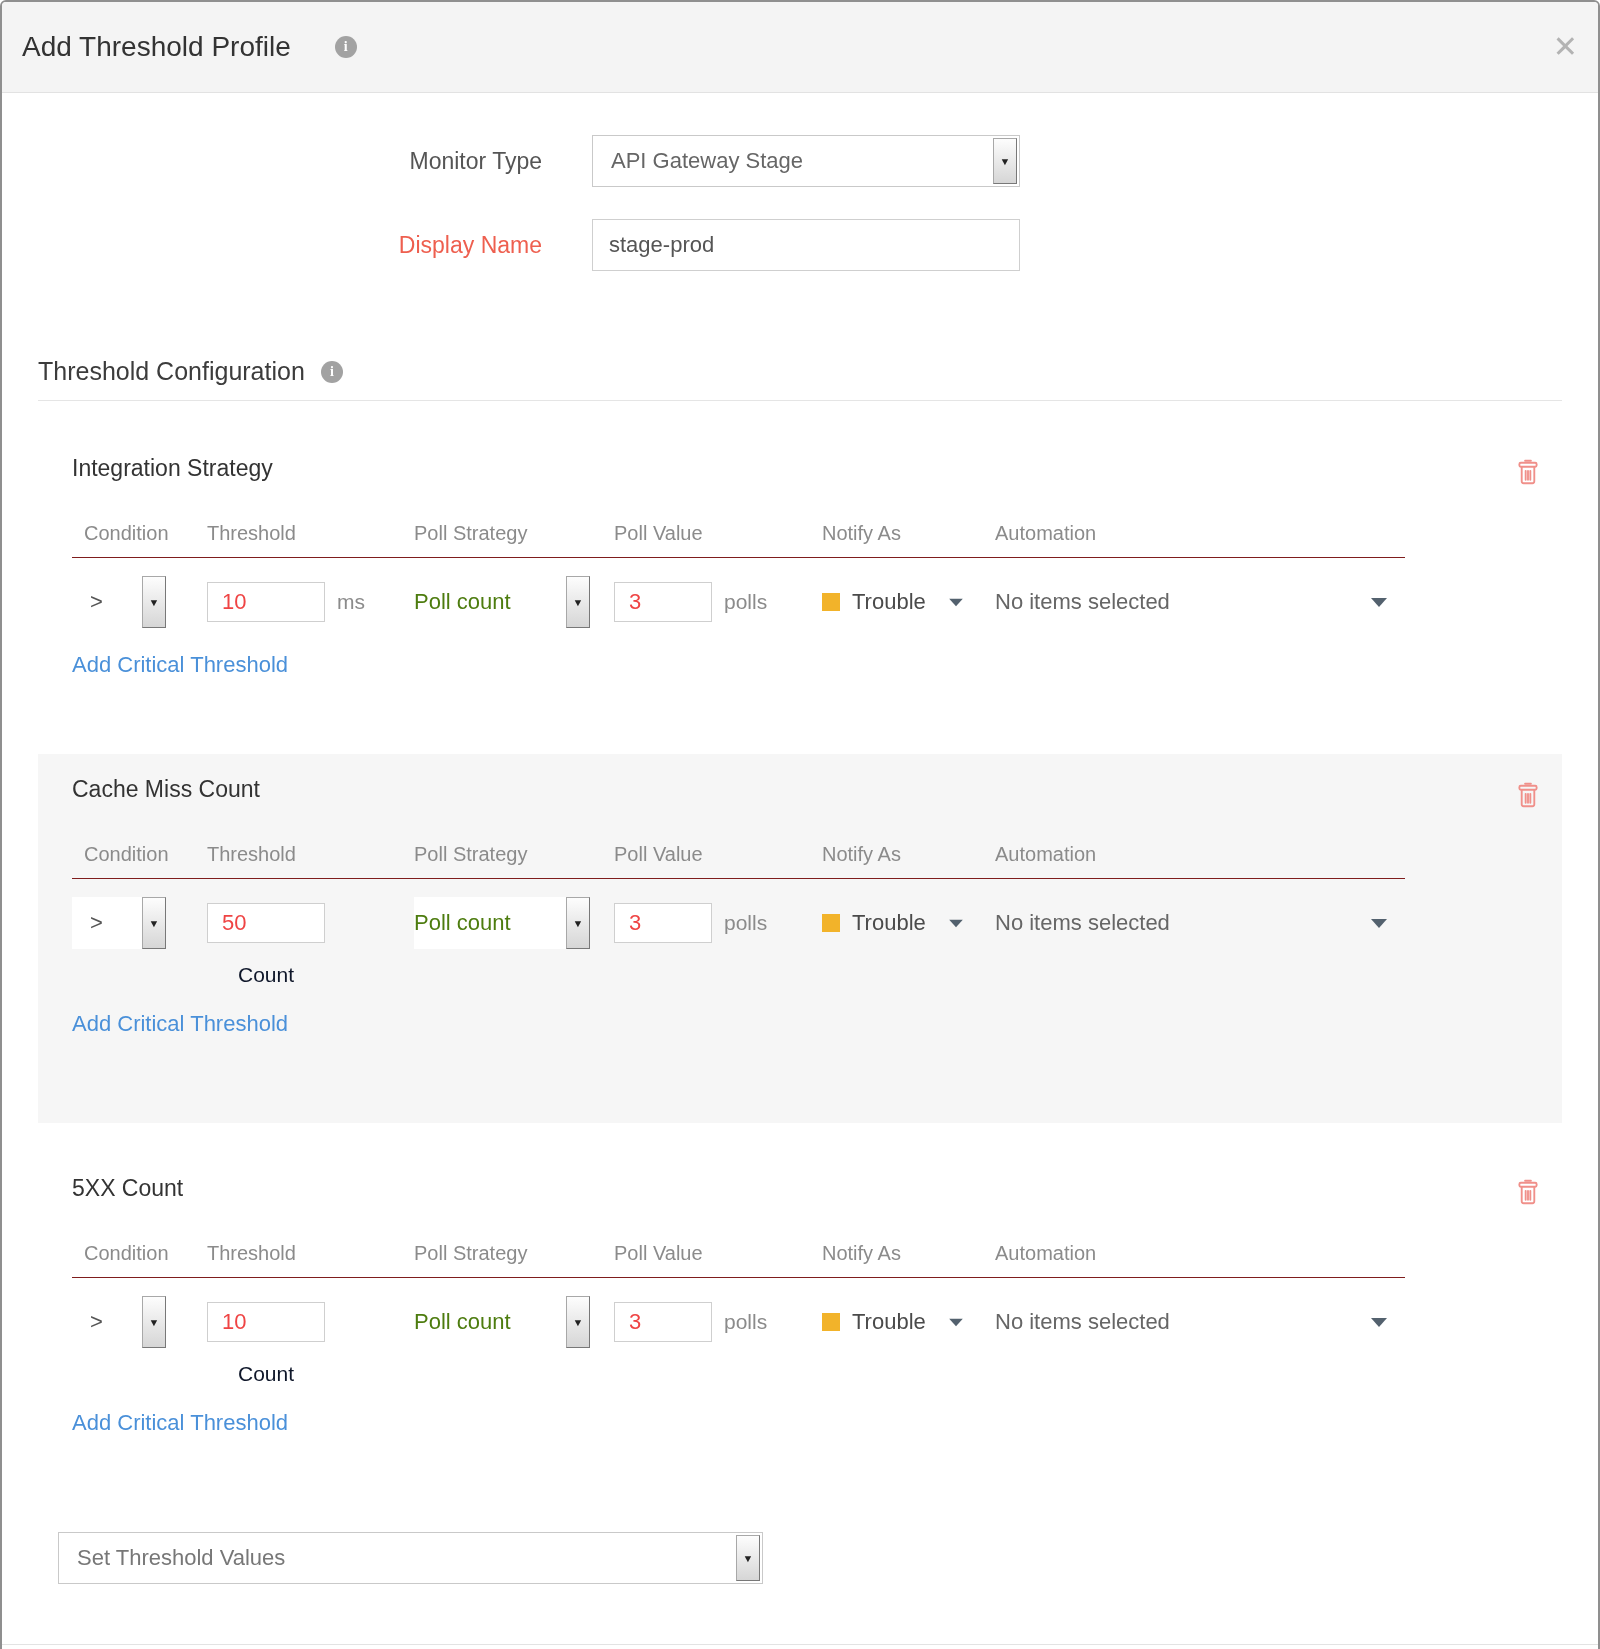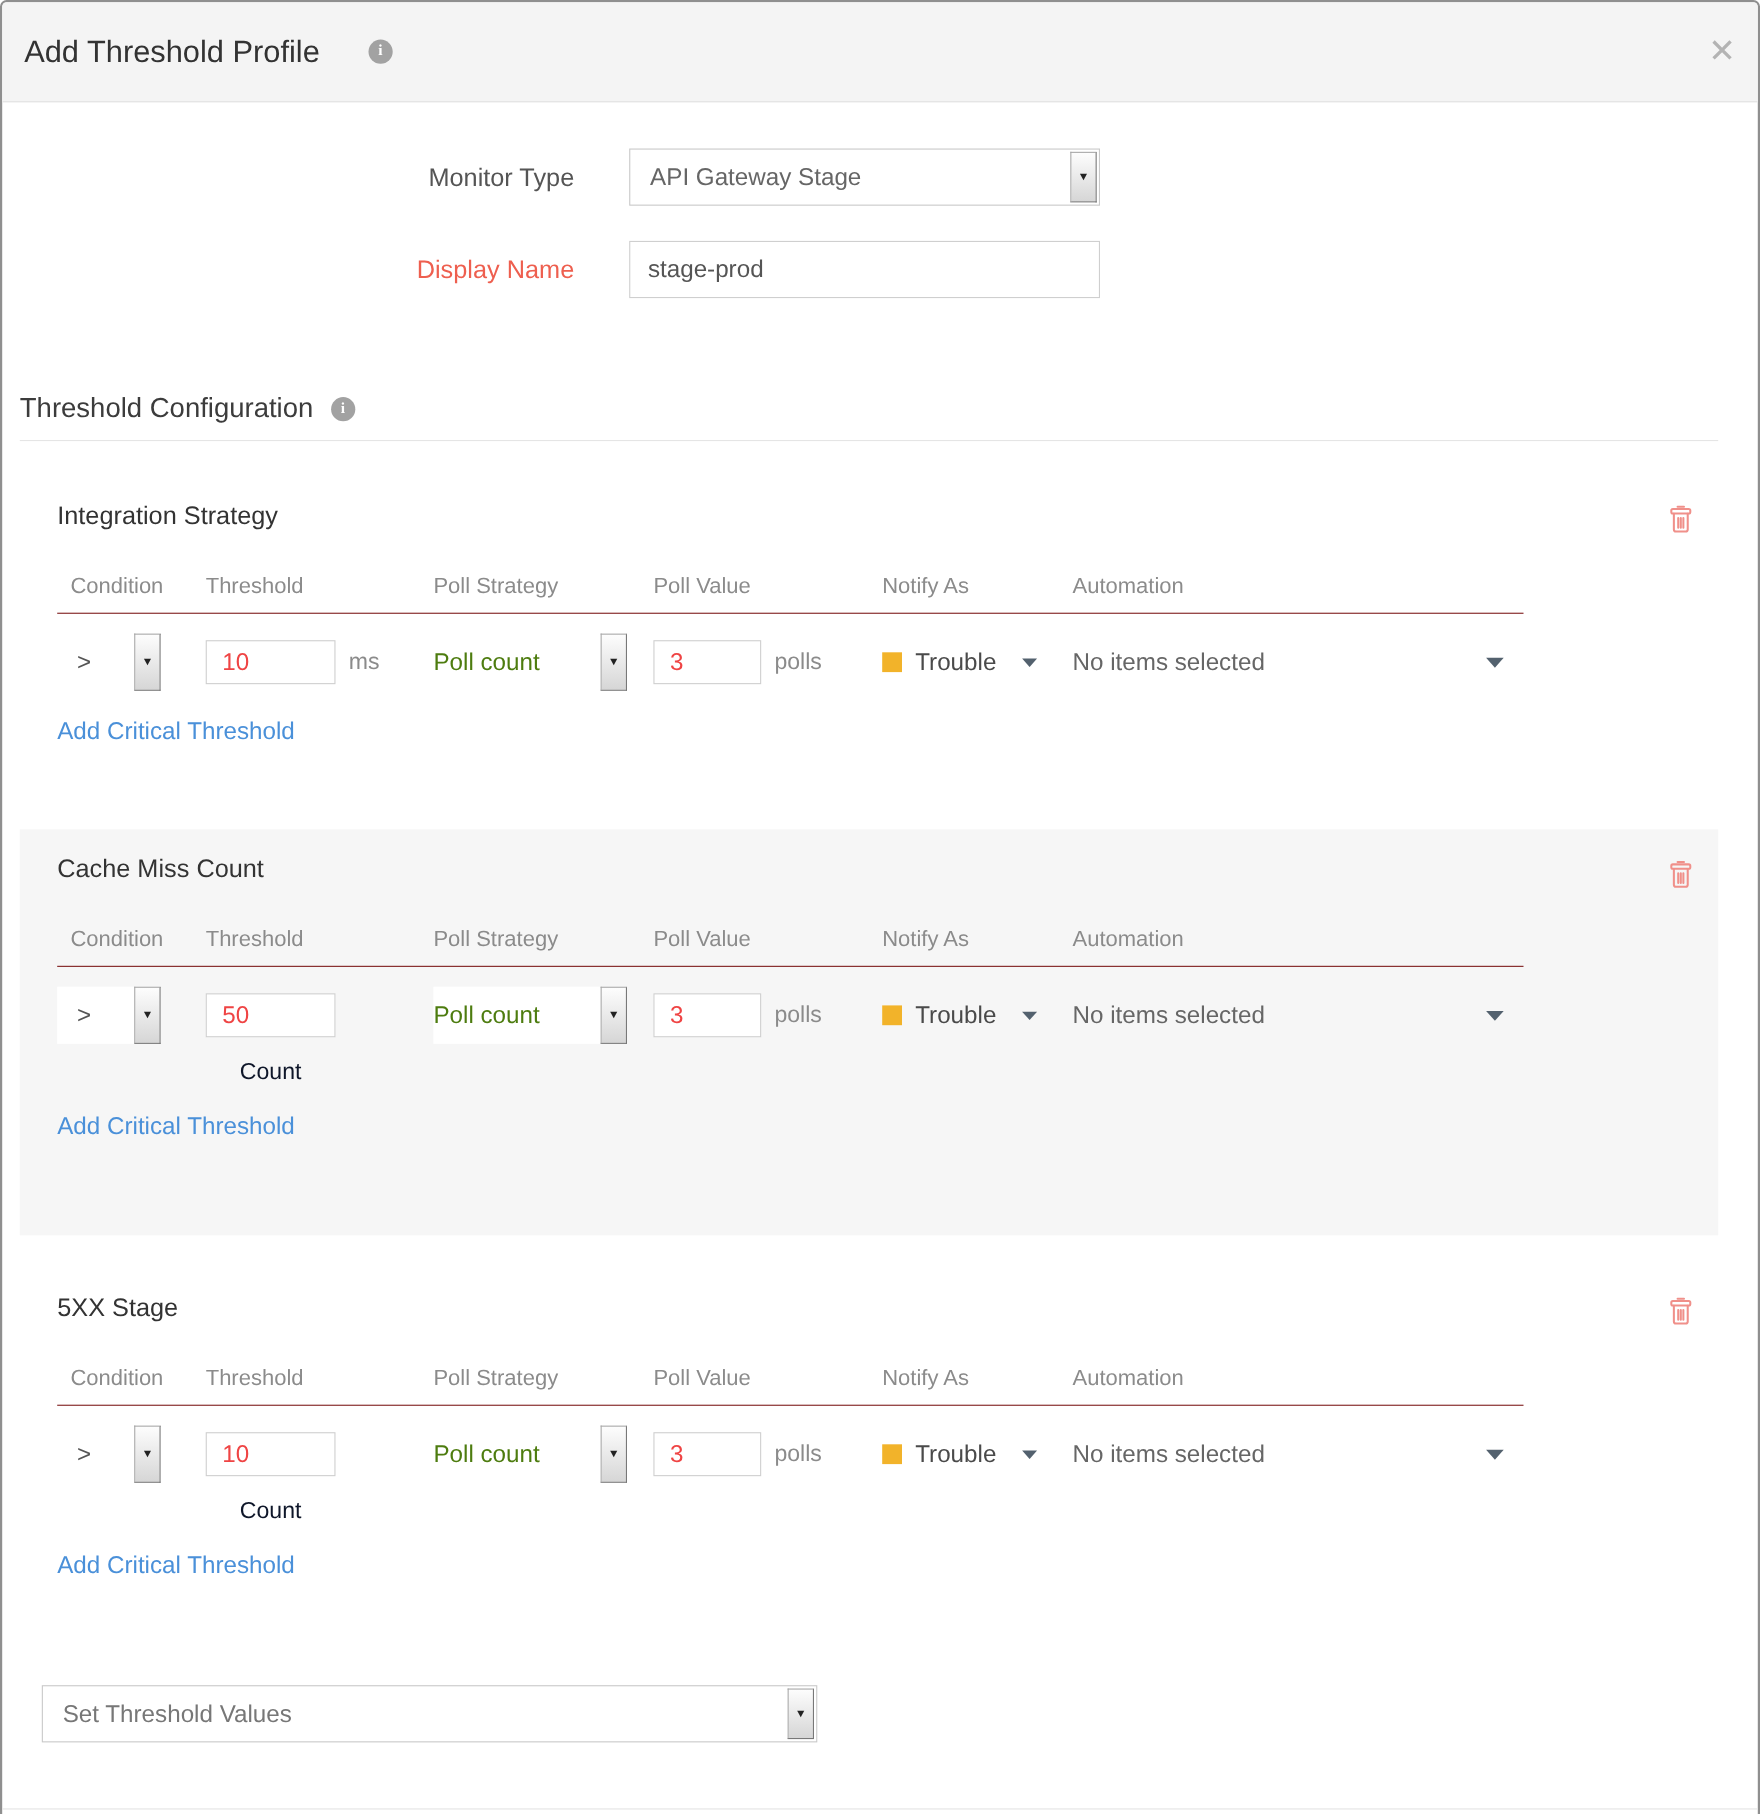--- a/index.html
+++ b/index.html
@@ -37,21 +37,21 @@
     background: #a2a2a2; color: #fff;
     font-size: 14px; font-weight: bold; font-family: "Liberation Serif", serif;
     margin-left: 16px;
   }
   .close-icon {
     margin-left: auto;
     font-size: 30px; color: #b3b3b3; line-height: 1;
     cursor: pointer; background: none; border: none; padding: 0;
   }
   
-  .modal-body { padding: 42px 36px 0 16px; flex: 1 0 auto; }
+  .modal-body { padding: 42px 36px 0 36px; flex: 1 0 auto; }
   .form-row { display: flex; align-items: center; margin-bottom: 32px; }
   .form-label {
     width: 554px; text-align: right; font-size: 23px; color: #555;
     padding-right: 50px;
   }
   .form-label.required { color: #ee5f4f; }
   .field-slot { width: 428px; }
   
   .fake-select {
     position: relative; height: 52px; background: #fff;
@@ -308,21 +308,21 @@
 
     <section class="tblock third">
       <button class="trash-btn">
         <svg width="28" height="31" viewBox="0 0 24 26" fill="none" stroke="#f0908a" stroke-width="1.6" stroke-linecap="round">
           <path d="M9.5 4.6h5"></path>
             <rect x="4.6" y="6.4" width="14.8" height="3.4" rx="1.2"></rect>
           <path d="M6.6 10v12.3a1.6 1.6 0 0 0 1.6 1.6h7.6a1.6 1.6 0 0 0 1.6-1.6V10"></path>
           <path d="M10 13.3v7.6M12 13.3v7.6M14 13.3v7.6"></path>
         </svg>
       </button>
-      <h3 class="tblock-title">5XX Stage</h3>
+      <h3 class="tblock-title">5XX Count</h3>
       <div class="thead">
         <span class="c-cond">Condition</span>
         <span class="c-thresh">Threshold</span>
         <span class="c-strat">Poll Strategy</span>
         <span class="c-pval">Poll Value</span>
         <span class="c-notify">Notify As</span>
         <span class="c-auto">Automation</span>
       </div>
       <div class="trow">
         <div class="c-cond cell">

